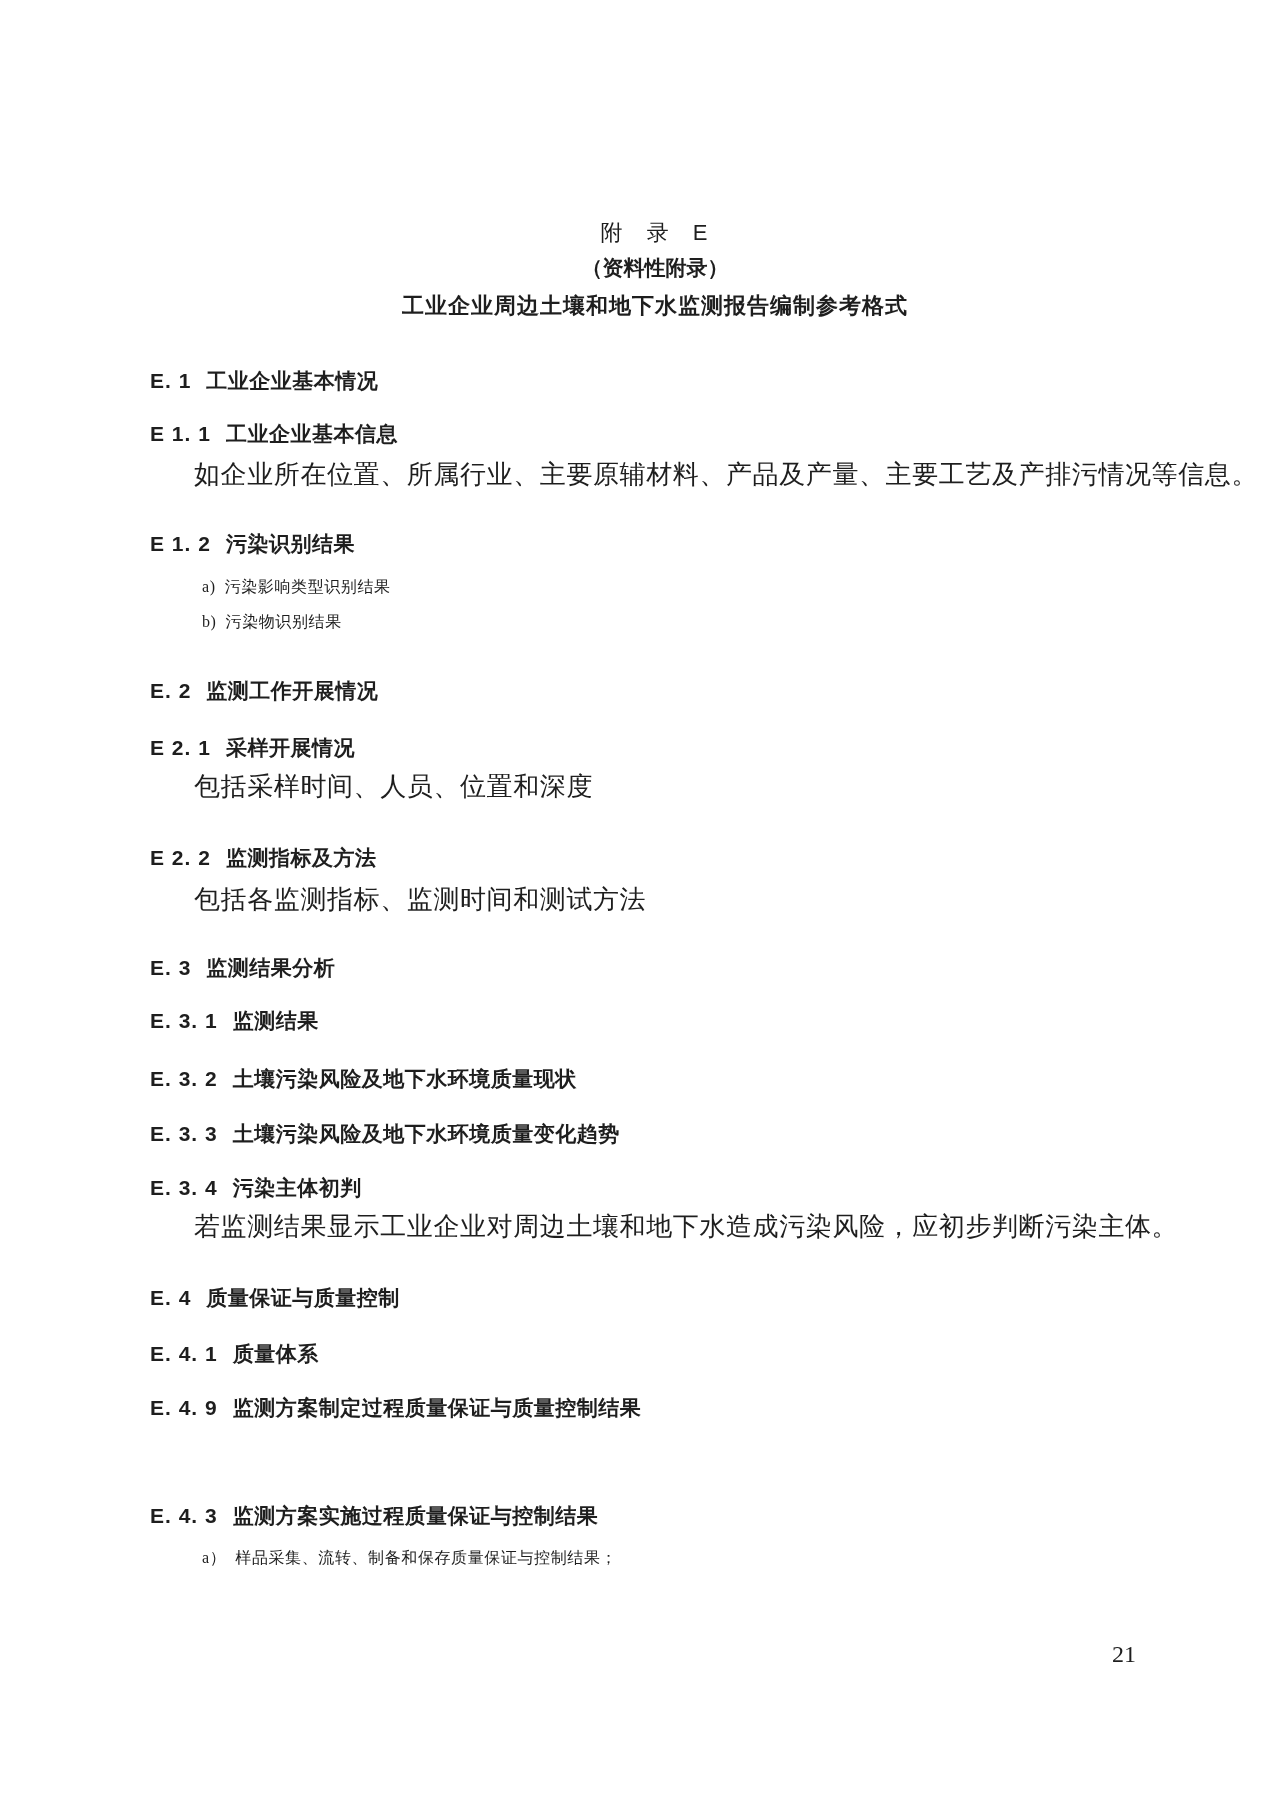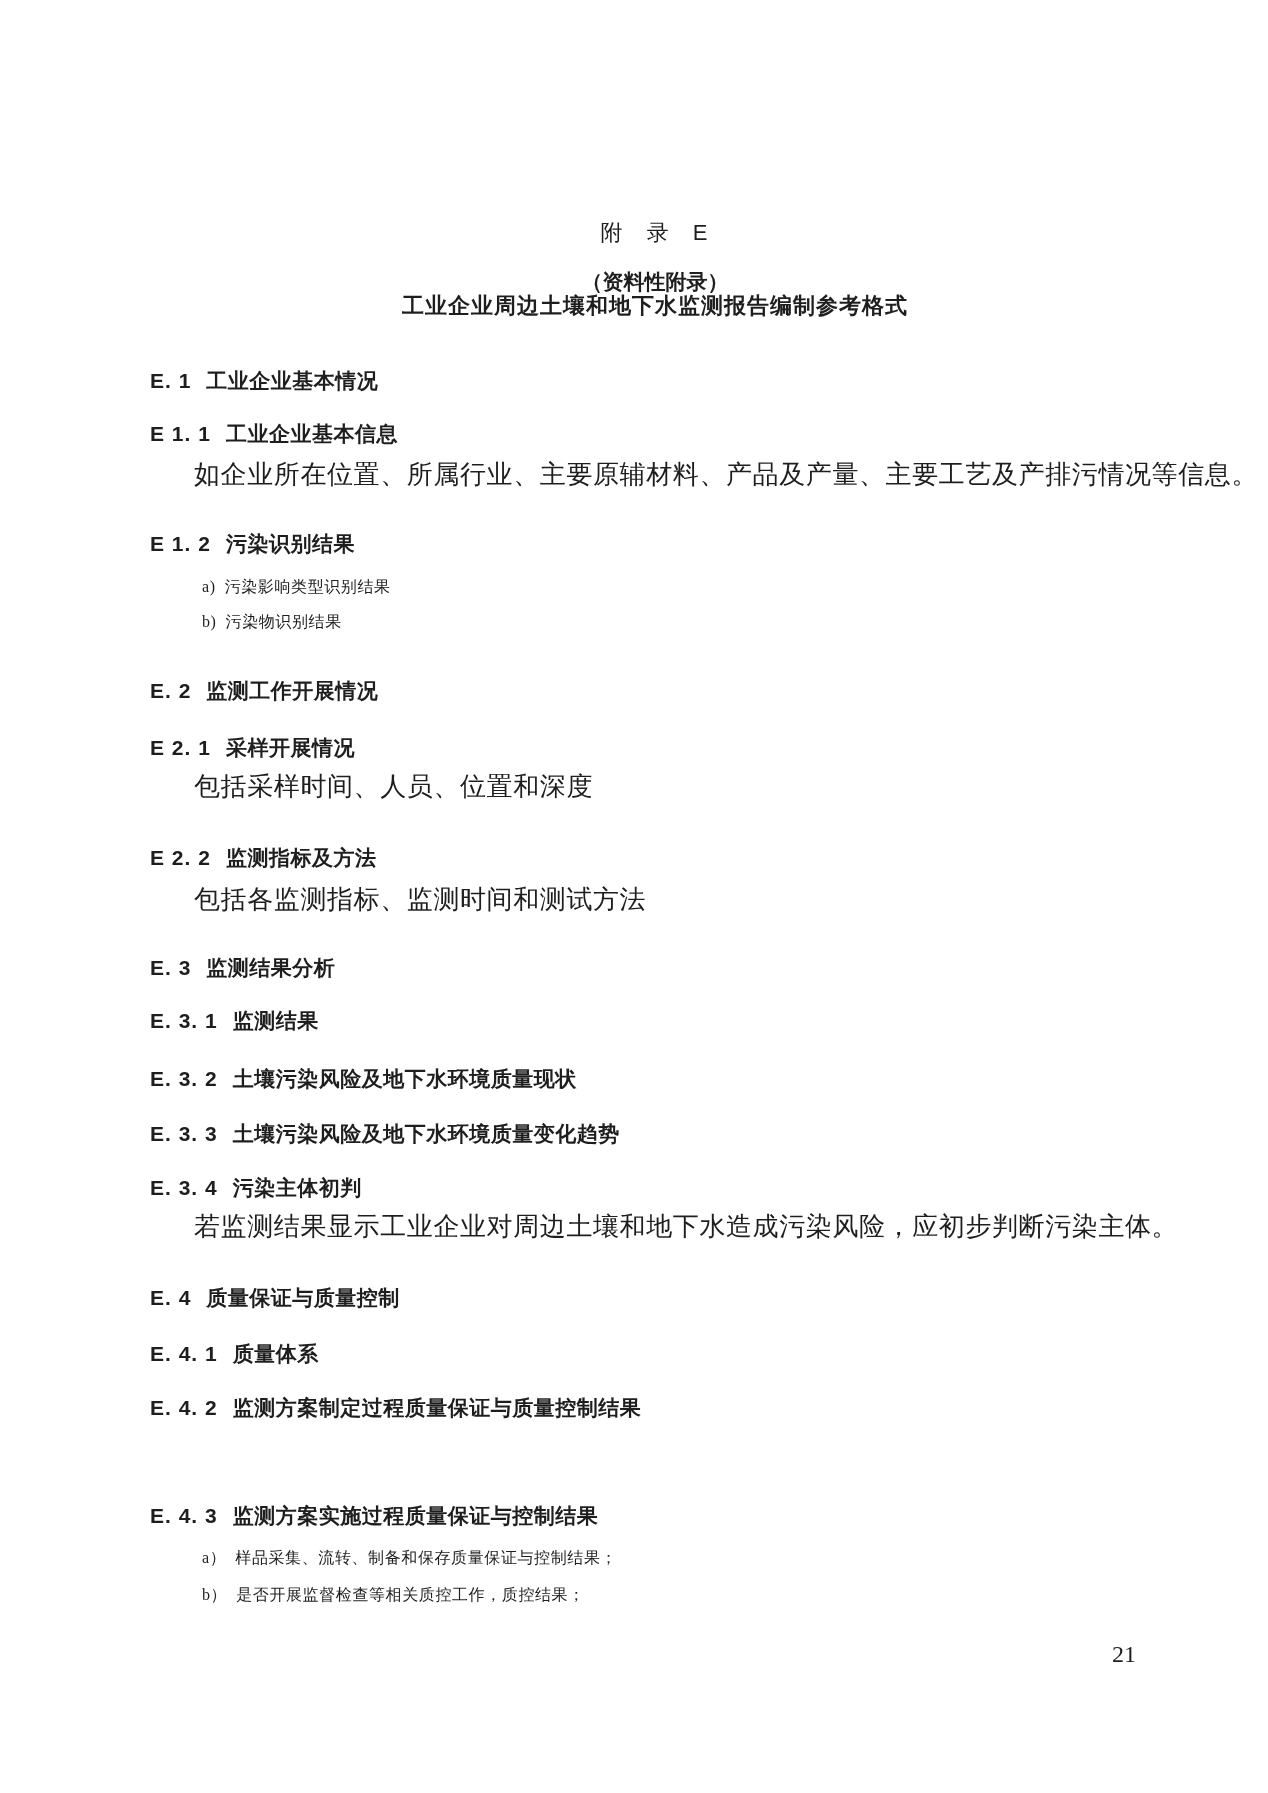--- a/index.html
+++ b/index.html
@@ -32,21 +32,20 @@
     font-family: "Liberation Sans", "DejaVu Sans", sans-serif;
     font-weight: normal;
     font-size: 22px;
     word-spacing: 14px;
     letter-spacing: 2px;
   }
   .t2 {
     font-family: "Liberation Sans", "DejaVu Sans", sans-serif;
     font-weight: bold;
     font-size: 21px;
-    margin-top: 14px;
   }
   .t3 {
     font-family: "Liberation Sans", "DejaVu Sans", sans-serif;
     font-weight: bold;
     font-size: 22px;
     letter-spacing: 1px;
   }
   
   .h {
     left: 150px;
@@ -139,27 +138,24 @@
   </div>
   <div class="line p" style="top:1216px">若监测结果显示工业企业对周边土壤和地下水造成污染风险，应初步判断污染主体。</div>
 
   <div class="line h" style="top:1271px">
     <span class="num">E. 4</span><span>质量保证与质量控制</span>
   </div>
   <div class="line h" style="top:1327px">
     <span class="num">E. 4. 1</span><span>质量体系</span>
   </div>
   <div class="line h" style="top:1381px">
-    <span class="num">E. 4. 2</span><span>监测方案制定过程质量保证与质量控制结果</span>
+    <span class="num">E. 4. 9</span><span>监测方案制定过程质量保证与质量控制结果</span>
   </div>
   <div class="line h" style="top:1489px">
     <span class="num">E. 4. 3</span><span>监测方案实施过程质量保证与控制结果</span>
   </div>
   <div class="line li" style="top:1547px">
     <span class="marker">a）</span><span>样品采集、流转、制备和保存质量保证与控制结果；</span>
   </div>
-  <div class="line li" style="top:1584px">
-    <span class="marker">b）</span><span>是否开展监督检查等相关质控工作，质控结果；</span>
-  </div>
 
   <div class="line page-num" style="top:1643px">21</div>
 
 </div>
 
 </body></html>

